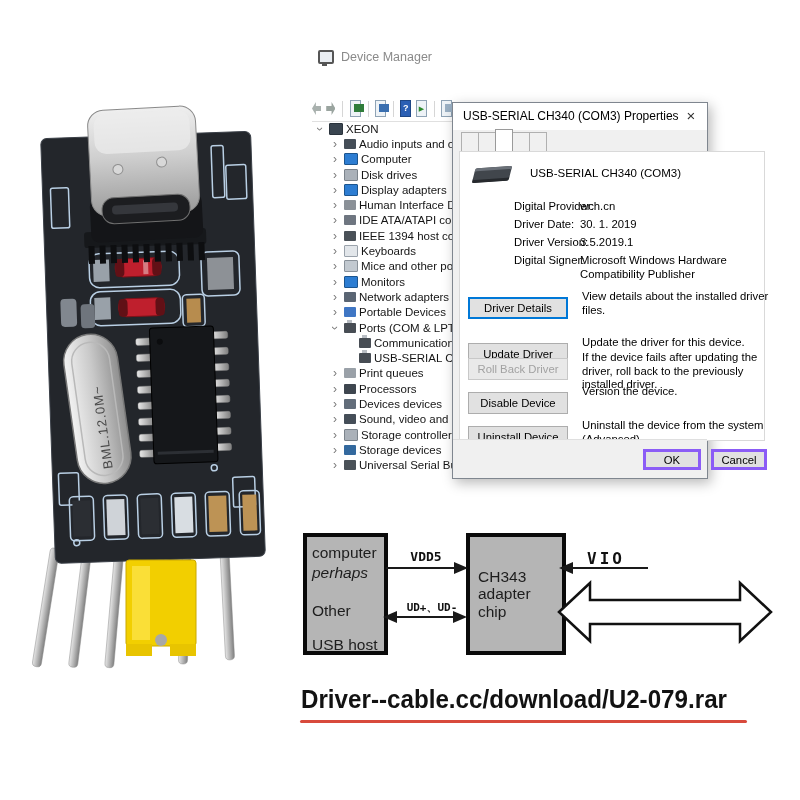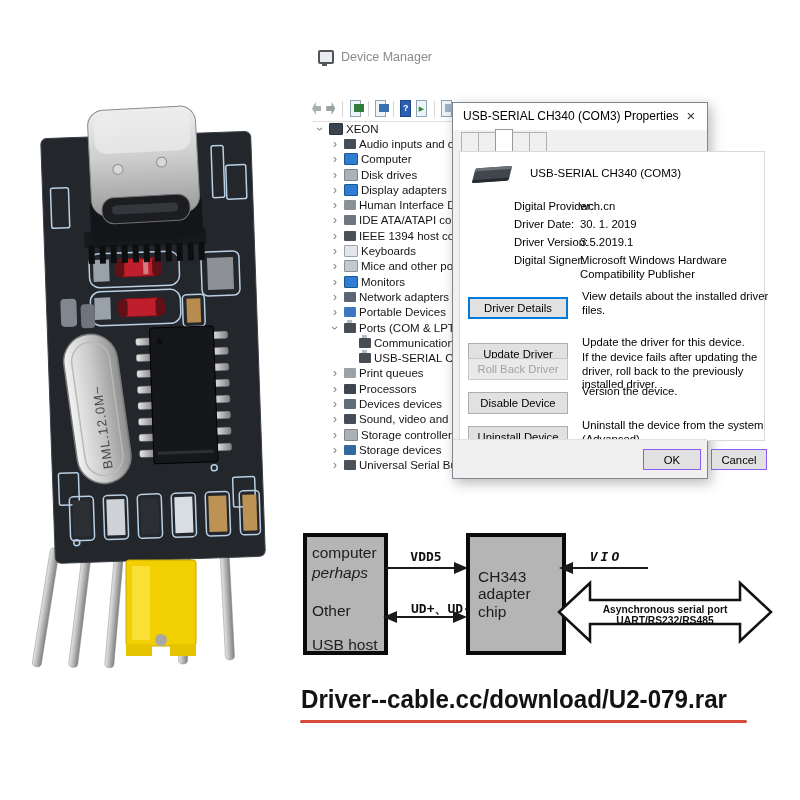--- a/index.html
+++ b/index.html
@@ -74,38 +74,38 @@
   .frow{position:absolute;left:0;width:300px;font-size:11.3px;}
   .flabel{position:absolute;left:54px;top:0;}
   .fvalue{position:absolute;left:120px;top:0;width:178px;line-height:1.2;}
   .drow{position:absolute;left:8px;width:296px;height:30px;}
   .dbtn{position:absolute;left:0;top:0;width:100px;height:22px;background:#e1e1e1;border:1px solid #adadad;
         font-family:"Liberation Sans",sans-serif;font-size:11.3px;color:#000;padding:0;margin-top:11px;}
   .dbtn.focused{border-color:#0078d7;box-shadow:inset 0 0 0 1px #0078d7;}
   .dbtn.disabled{color:#a2a2a2;background:#e9e9e9;border-color:#c8c8c8;}
   .ddesc{position:absolute;left:114px;top:4px;width:188px;font-size:11.3px;line-height:1.2;color:#000;}
   .dfooter{position:absolute;left:0;right:0;bottom:0;height:39px;background:#f0f0f0;border-top:1px solid #dfdfdf;}
-  .okbtn,.cancelbtn{position:absolute;top:9px;height:21px;background:#e1e1e1;border:1px solid #8b5cf6;
+  .okbtn,.cancelbtn{position:absolute;top:9px;height:21px;background:#e1e1e1;border:3px solid #8b5cf6;
         font-family:"Liberation Sans",sans-serif;font-size:11.3px;padding:0;}
   .okbtn{left:190px;width:58px;}
   .cancelbtn{left:258px;width:56px;}
   
   .diag-box{position:absolute;background:#b5b5b5;border:4px solid #0a0a0a;color:#1d1d1d;}
   #diag-box1{left:303px;top:533px;width:72px;height:114px;padding-left:5px;}
   #diag-box1 .bl{font-size:15.5px;}
   #diag-box1 .bl:nth-child(1){margin-top:7px;}
   #diag-box1 .bl:nth-child(2){margin-top:2px;font-style:italic;}
   #diag-box1 .bl:nth-child(3){margin-top:20px;}
   #diag-box1 .bl:nth-child(4){margin-top:16px;}
   #diag-box2{left:466px;top:533px;width:84px;height:114px;padding-left:8px;display:flex;flex-direction:column;justify-content:center;}
   #diag-box2 .bl{font-size:15.5px;line-height:1.12;}
   .sig-label{position:absolute;text-align:center;font-family:"DejaVu Sans Mono",monospace;font-weight:bold;color:#111;}
   #lbl-vdd5{left:388px;top:549px;width:76px;font-size:13px;}
-  #lbl-ud{left:388px;top:600px;width:106px;font-size:13px;}
-  #lbl-vio{left:566px;top:549px;width:80px;font-size:13px;letter-spacing:3px;font-style:italic;}
+  #lbl-ud{left:379px;top:600px;width:106px;font-size:11px;}
+  #lbl-vio{left:566px;top:549px;width:80px;font-size:16px;letter-spacing:3px;}
   #lbl-serial{position:absolute;left:565px;top:604px;width:200px;text-align:center;font-size:10.3px;font-weight:bold;color:#111;}
   
   #footer-link{position:absolute;left:301px;top:684px;font-size:26px;font-weight:bold;color:#121212;
                white-space:nowrap;transform:scaleX(.93);transform-origin:left top;letter-spacing:0px;}
   #footer-underline{position:absolute;left:300px;top:720px;width:447px;height:3px;background:#d84a3c;border-radius:2px;}
 </style>
 </head>
 <body>
 
 <div id="stage">
@@ -515,18 +515,17 @@
       <line x1="292" y1="48" x2="368" y2="48"></line>
       <polygon points="279,48 293,42 293,54" stroke="none"></polygon>
     </g>
 
     <polygon points="279,92 310,63 310,80 460,80 460,63 491,92 460,121 460,104 310,104 310,121" fill="#ffffff" stroke="#111" stroke-width="2.5"></polygon>
   </svg>
 
   <div class="sig-label" id="lbl-vdd5">VDD5</div>
   <div class="sig-label" id="lbl-ud">UD+、UD-</div>
   <div class="sig-label" id="lbl-vio">VIO</div>
-  <div id="lbl-serial">Asynchronous serial port UART/RS232/RS485</div>
 
   <div id="footer-link">Driver--cable.cc/download/U2-079.rar</div>
   <div id="footer-underline"></div>
 
 </div>
 
 </body></html>

